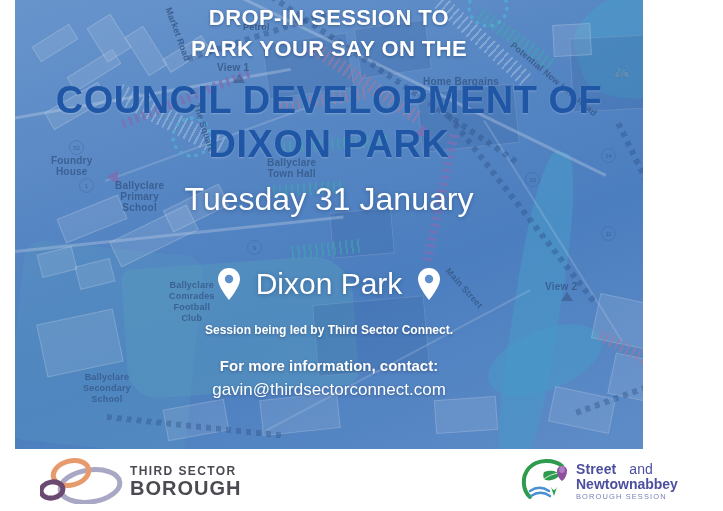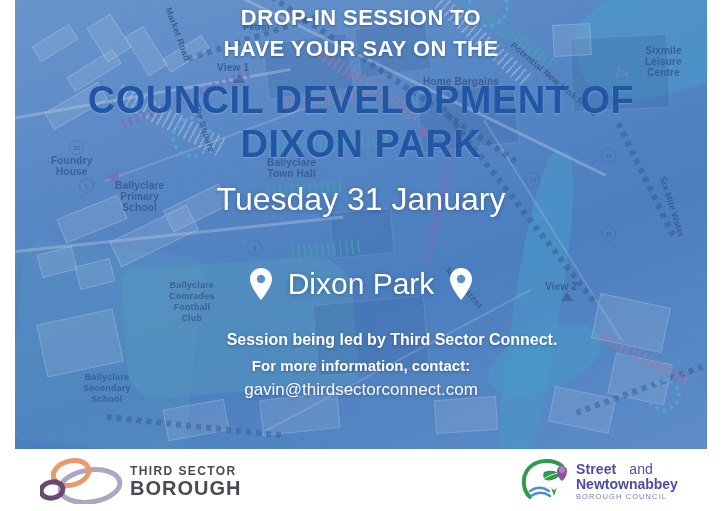--- a/index.html
+++ b/index.html
@@ -7,21 +7,21 @@
     width:723px;height:511px;
     background:#ffffff;
     font-family:"Liberation Sans", sans-serif;
     overflow:hidden;
     position:relative;
   }
 
   
   #poster{
     position:absolute;
-    left:15px; top:0px; width:692px; height:449px;
+    left:15px; top:0px; width:628px; height:449px;
     overflow:hidden;
     background:#5f92cf;
   }
 
   
   .map-base{
     position:absolute;inset:0;
     background:
       linear-gradient(160deg,#7aa6d8 0%,#5d8fcb 38%,#4f85c6 62%,#6d9dd4 100%);
   }
@@ -119,23 +119,22 @@
     background:#e01b1b;
   }
   .redtime{color:#e01b1b;font-weight:bold;text-shadow:none;margin-left:7px;}
   #venueline{
     top:265px;font-size:30px;font-weight:400;line-height:38px;
     display:flex;align-items:center;justify-content:center;gap:14px;
     text-shadow:0 1px 4px rgba(20,45,85,.40);
   }
   .pin{flex:0 0 auto;display:block;}
   #ledline{
-    top:329px;font-size:16px;font-weight:bold;line-height:22px;
+    top:319px;font-size:12px;font-weight:bold;line-height:22px;
     text-shadow:0 1px 3px rgba(20,45,85,.45);
-    padding-left:31px;
   }
   #contactlabel{
     top:355px;font-size:15px;font-weight:bold;line-height:21px;
     text-shadow:0 1px 3px rgba(20,45,85,.45);
   }
   #contactemail{
     top:378px;font-size:17px;font-weight:400;line-height:23px;
     text-shadow:0 1px 3px rgba(20,45,85,.45);
   }
 
@@ -266,21 +265,21 @@
       <div class="maplabel" style="left: 500px; top: 40px; transform: rotate(40deg); transform-origin: 0px 0px; white-space: nowrap;">Potential New Link Road</div>
       <div class="maplabel" style="left: 186px; top: 102px; transform: rotate(72deg); transform-origin: 0px 0px; white-space: nowrap;">The Square</div>
       <div class="maplabel" style="left: 436px; top: 266px; transform: rotate(48deg); transform-origin: 0px 0px; white-space: nowrap;">Main Street</div>
       <div class="maplabel" style="left: 158px; top: 6px; transform: rotate(70deg); transform-origin: 0px 0px; white-space: nowrap;">Market Road</div>
     </div>
 
   <div class="veil"></div>
 
   <div class="ptext" id="kicker">
     <div>DROP-IN SESSION TO</div>
-    <div>HAVE YOUR SAY ON THE</div>
+    <div>PARK YOUR SAY ON THE</div>
   </div>
 
   <div class="ptext" id="bigtitle">
     <div>COUNCIL DEVELOPMENT OF</div>
     <div>DIXON PARK</div>
   </div>
 
   <div class="ptext" id="dateline">Tuesday 31 January</div>
 
 
@@ -329,16 +328,16 @@
         <path d="M42 8c-3 0-5 2-5 5 0 4 2 8 5 10 3-2 5-6 5-10 0-3-2-5-5-5z" fill="#8e4f9e"></path>
         <path d="M42 8c-2 0-3 2-3 4s1 3 3 3 3-1 3-3-1-4-3-4z" fill="#b07cc4"></path>
       </svg>
     </div>
     <div id="anbc-text">
       <div class="anbc-l1">
         <span>Street</span>
         <span class="and">and</span>
       </div>
       <div class="anbc-l2">Newtownabbey</div>
-      <div class="anbc-l3">BOROUGH COUNCIL</div>
+      <div class="anbc-l3">BOROUGH SESSION</div>
     </div>
   </div>
 </div>
 
 </body></html>

